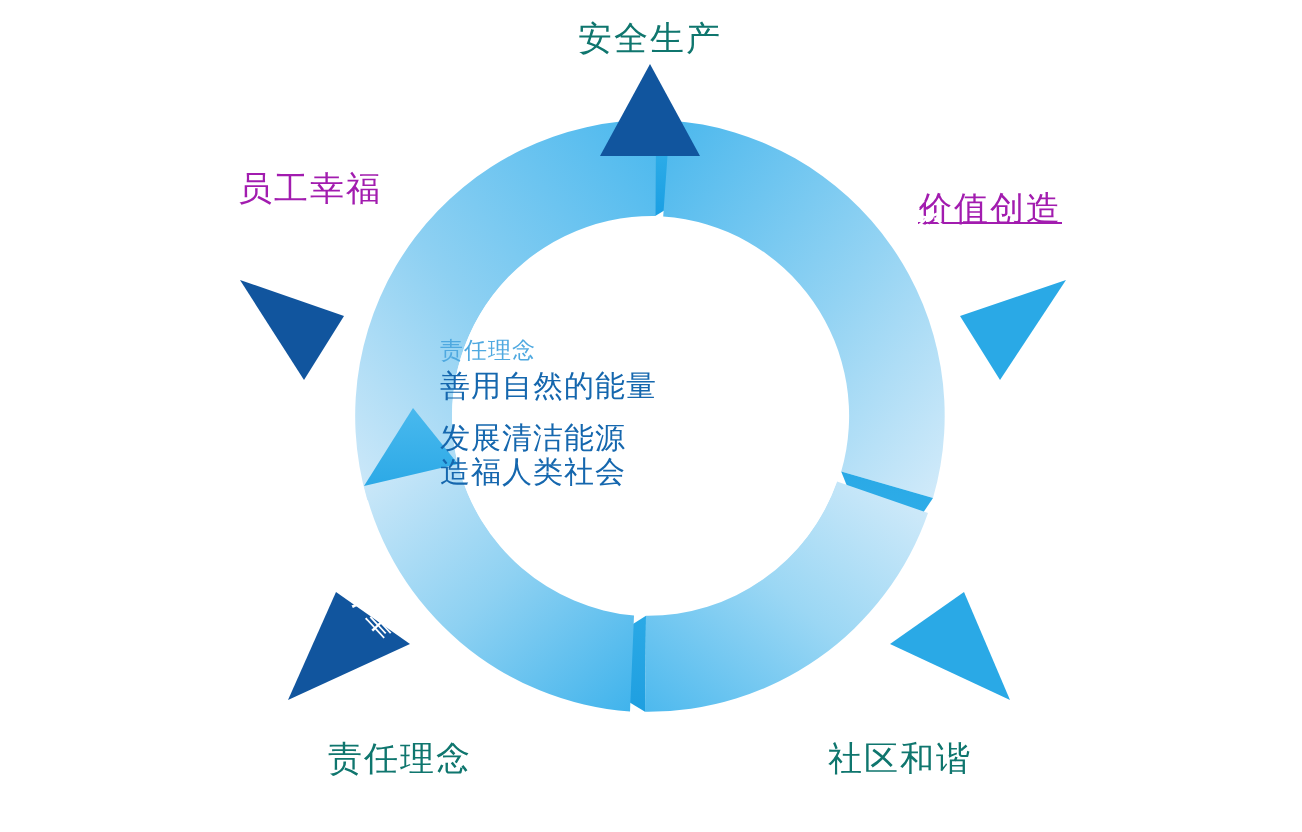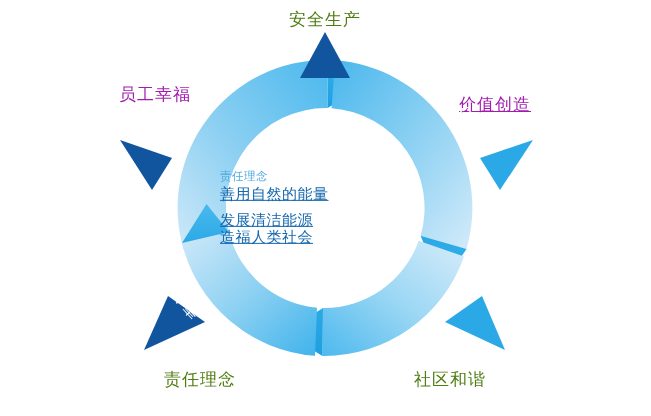--- a/index.html
+++ b/index.html
@@ -29,21 +29,21 @@
     height: 416px;
   }
 
   
   .outer-label {
     position: absolute;
     font-size: 17px;
     font-weight: 400;
     letter-spacing: 1px;
     white-space: nowrap;
-    color: #4d7c0f;
+    color: #0f766e;
   }
   .outer-label.soft { color: #a21caf; }
 
   #lbl-top    { left: 325px; top: 8px;  transform: translateX(-50%); }
   #lbl-ul     { left: 155px; top: 83px; transform: translateX(-50%); }
   #lbl-ur     { left: 495px; top: 93px; transform: translateX(-50%); text-decoration: underline; }
   #lbl-ll     { left: 200px; top: 368px; transform: translateX(-50%); }
   #lbl-lr     { left: 450px; top: 368px; transform: translateX(-50%); }
 
   
@@ -62,21 +62,21 @@
     font-size: 11.5px;
     color: #4fa9e0;
     letter-spacing: 0.5px;
     margin-bottom: 3px;
   }
   .blk-body {
     font-size: 15px;
     color: #1567ae;
     letter-spacing: 0.5px;
   }
-  .blk-body div { margin-top: 1px; text-decoration: underline; }
+  .blk-body div { margin-top: 1px; }
 
   
   .ring-label {
     position: absolute;
     font-size: 16px;
     letter-spacing: 2px;
     white-space: nowrap;
     color: #ffffff;
     font-weight: 400;
   }

